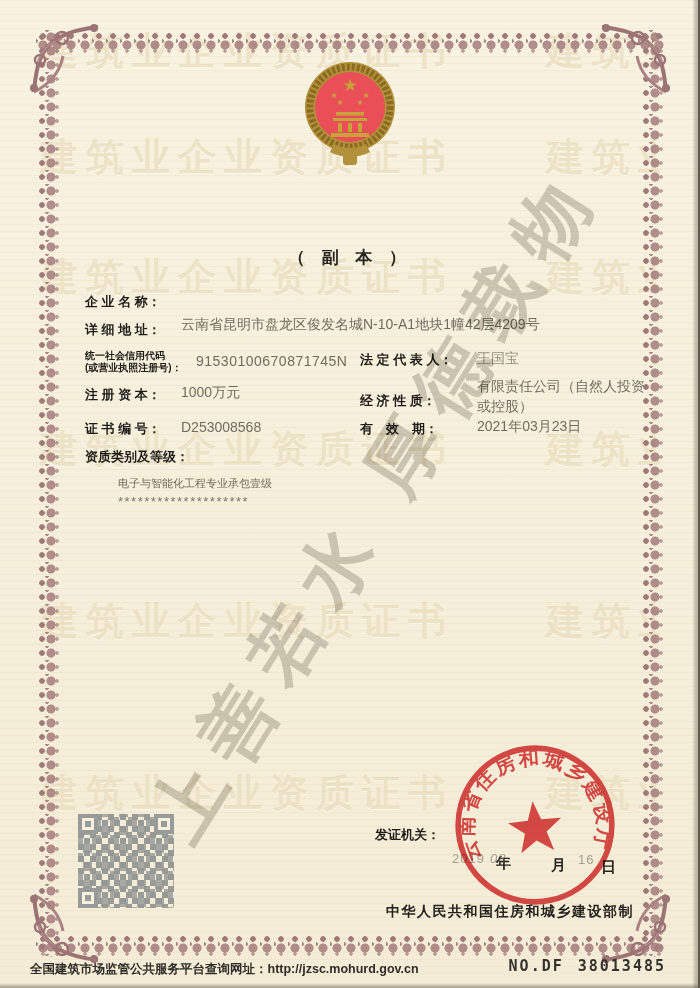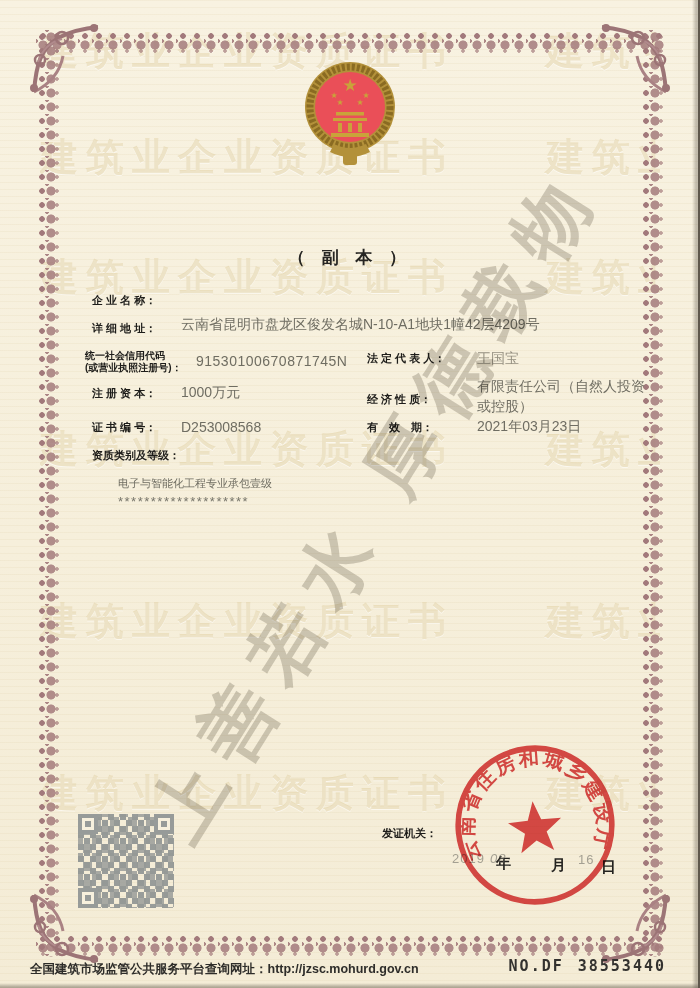--- a/index.html
+++ b/index.html
@@ -70,21 +70,21 @@
     letter-spacing:16px;text-indent:16px;
     color:#8e6f22;z-index:3;
     text-shadow:0 1px 1px rgba(120,90,20,.25);
   }
   .subtitle{
     position:absolute;left:0;right:0;top:246px;
     text-align:center;font-size:17px;font-weight:bold;
     letter-spacing:6px;color:#262522;z-index:3;
   }
   
-  .lbl{position:absolute;font-weight:bold;color:#1e1d1a;font-size:11px;z-index:3;white-space:nowrap;margin-left:7px;}
+  .lbl{position:absolute;font-weight:bold;color:#1e1d1a;font-size:13px;z-index:3;white-space:nowrap;}
   .val{position:absolute;color:#6f6d62;font-size:14px;z-index:3;white-space:nowrap;}
   .lbl-small{position:absolute;font-weight:bold;color:#1e1d1a;font-size:10px;line-height:12px;z-index:3;white-space:nowrap;}
   .val-wrap{white-space:normal;line-height:20px;}
   .stars{position:absolute;color:#77756a;font-size:13px;letter-spacing:1.5px;z-index:3;}
   
   .diag-wm{
     position:absolute;left:375px;top:505px;
     transform:translate(-50%,-50%) rotate(-58deg);
     font-size:74px;font-weight:bold;letter-spacing:18px;
     color:rgba(146,140,131,.40);
@@ -253,21 +253,22 @@
     </svg>
   </div>
 
   <div class="date-num" style="left:452px;top:851px;">2019</div>
   <div class="date-unit" style="left:496px;top:854px;">年</div>
   <div class="date-num" style="left:490px;top:851px;font-style:italic;">08</div>
   <div class="date-unit" style="left:551px;top:856px;">月</div>
   <div class="date-num" style="left:578px;top:852px;">16</div>
   <div class="date-unit" style="left:601px;top:858px;">日</div>
 
+  <div class="made-by">中华人民共和国住房和城乡建设部制</div>
 
   <div class="footer-query">全国建筑市场监管公共服务平台查询网址：http://jzsc.mohurd.gov.cn</div>
   <div class="footer-serial">
-    <span>NO.DF</span><span class="num">38553440</span>
+    <span>NO.DF</span><span class="num">38013485</span>
   </div>
 
   <div class="scan-edge-right"></div>
   <div class="scan-edge-bottom"></div>
 </div>
 
 </body></html>

